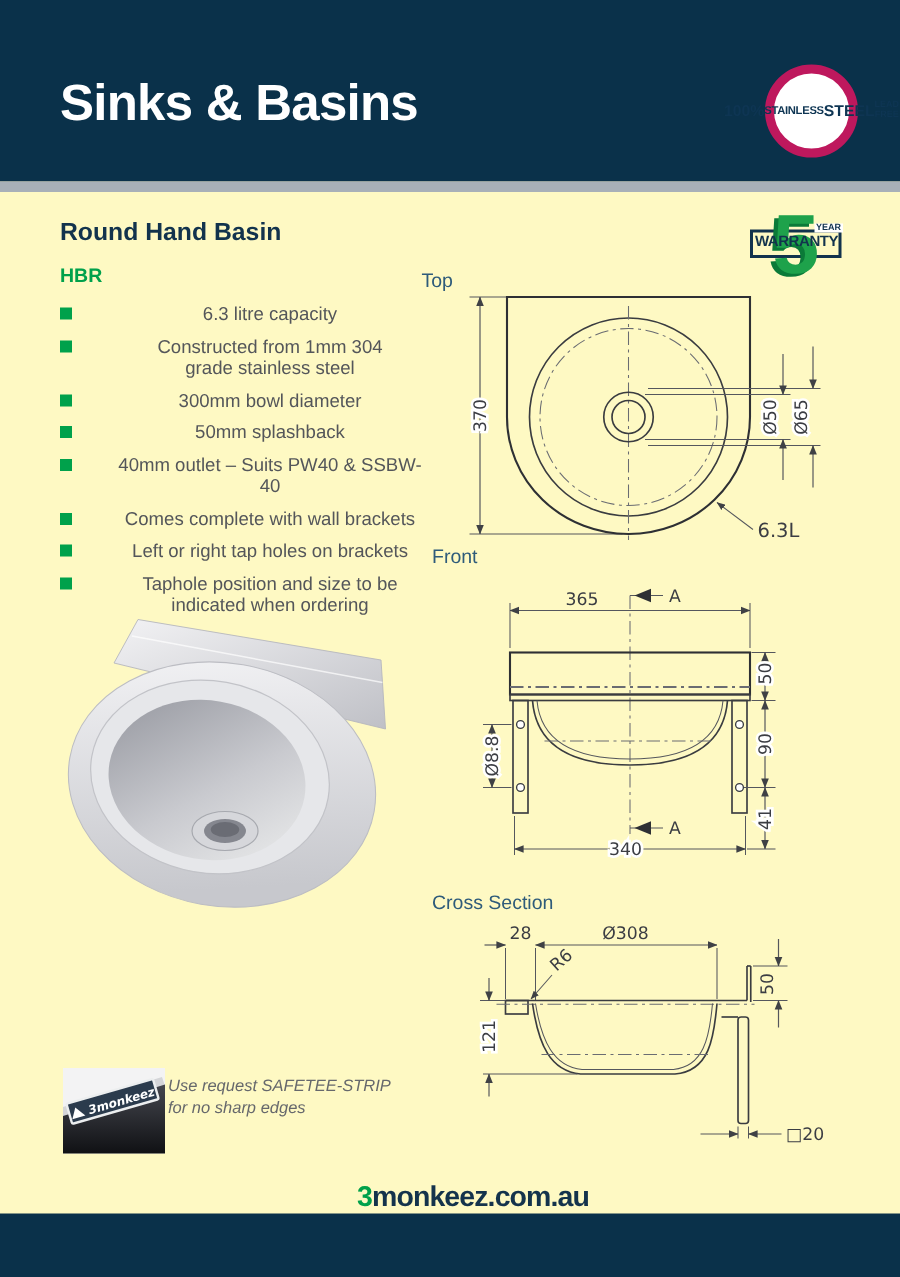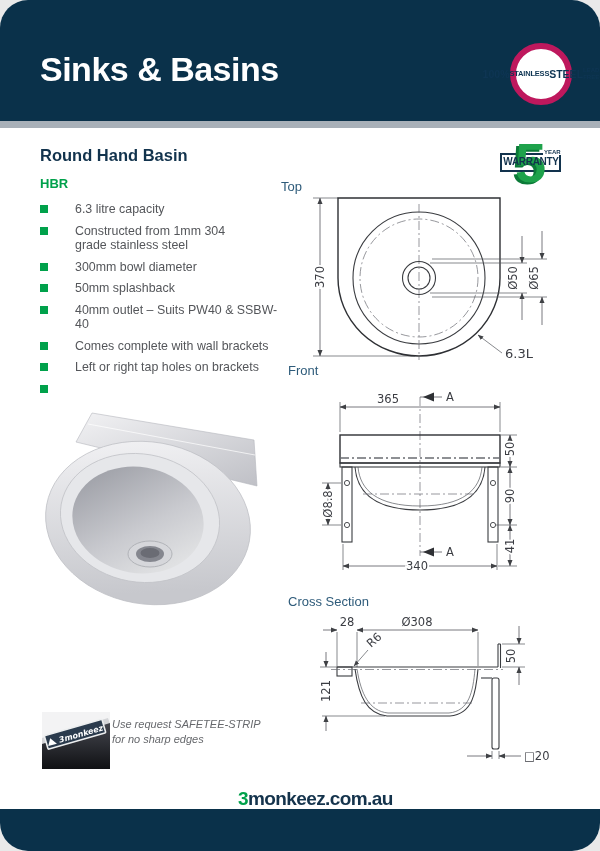--- a/index.html
+++ b/index.html
@@ -1,17 +1,17 @@
 <!DOCTYPE html>
 <html><head>
 <meta charset="utf-8">
 <style>
   html,body{margin:0;padding:0;background:#e9e9e9;}
-  .page{position:relative;width:600px;height:851px;background:#ffffff;overflow:hidden;
-        font-family:"Liberation Sans", sans-serif;border-radius:28px;}
+  .page{position:relative;width:600px;height:851px;background:#fef9c3;overflow:hidden;
+        font-family:"Liberation Sans", sans-serif;}
   
   .hdr{position:absolute;left:0;top:0;width:600px;height:121px;background:#0a314a;}
   .hdr h1{position:absolute;left:40px;top:50px;margin:0;color:#ffffff;
           font-size:34px;font-weight:800;letter-spacing:-0.5px;}
   .ss-badge{position:absolute;left:510px;top:43px;width:50px;height:50px;background:#ffffff;
             border:6px solid #be185d;border-radius:50%;display:flex;flex-direction:row;
             align-items:center;justify-content:center;text-align:center;}
   .ss-badge span{display:block;color:#0e3553;font-weight:800;}
   .ss1{font-size:10.5px;line-height:10px;}
   .ss2{font-size:7.5px;line-height:8px;letter-spacing:-0.2px;}
@@ -29,21 +29,21 @@
        color:#0b7a38;z-index:2;}
   .w5{position:absolute;left:15px;top:1px;font-size:56px;line-height:1;font-weight:800;
       color:#1ea24b;z-index:3;}
   .wlabel{position:absolute;left:1px;top:22px;width:60px;text-align:center;font-size:10px;
           font-weight:700;letter-spacing:-0.3px;color:#12334d;z-index:4;}
   .wyear{position:absolute;left:43px;top:15px;background:#ffffff;padding:0 1px;font-size:6px;
          font-weight:800;color:#12334d;z-index:5;}
   
   .features{position:absolute;left:40px;top:202px;width:245px;list-style:none;margin:0;padding:0;}
   .features li{position:relative;padding-left:35px;margin-bottom:7px;font-size:12.4px;
-               line-height:14.5px;color:#54565a;white-space:pre-line;}
+               line-height:14.5px;color:#54565a;white-space:pre-line;text-align:center;}
   .blt{position:absolute;left:0;top:3px;width:8px;height:8px;background:#00a14b;}
   
   .dlabel{position:absolute;font-size:13px;color:#2e5b7a;}
   .lbl-top{left:281px;top:179px;}
   .lbl-front{left:288px;top:363px;}
   .lbl-cross{left:288px;top:594px;}
   
   svg{position:absolute;overflow:visible;}
   .out{fill:none;stroke:#2e3034;stroke-width:1.4;}
   .out2{fill:none;stroke:#3a3c40;stroke-width:1.1;}
@@ -91,21 +91,22 @@
 
   <ul class="features">
     <li><span class="blt"></span><span>6.3 litre capacity</span></li>
     <li><span class="blt"></span><span>Constructed from 1mm 304
 grade stainless steel</span></li>
     <li><span class="blt"></span><span>300mm bowl diameter</span></li>
     <li><span class="blt"></span><span>50mm splashback</span></li>
     <li><span class="blt"></span><span>40mm outlet – Suits PW40 &amp; SSBW-40</span></li>
     <li><span class="blt"></span><span>Comes complete with wall brackets</span></li>
     <li><span class="blt"></span><span>Left or right tap holes on brackets</span></li>
-    <li><span class="blt"></span></li>
+    <li><span class="blt"></span><span>Taphole position and size to be
+indicated when ordering</span></li>
   </ul>
 
   <svg style="left:22px;top:408px;" width="256" height="205" viewBox="0 0 256 205">
     <defs>
       <linearGradient id="gSplash" x1="0" y1="0" x2="1" y2="1">
         <stop offset="0" stop-color="#f2f2f4"></stop>
           <stop offset="1" stop-color="#bfc0c6"></stop>
       </linearGradient>
       <linearGradient id="gBody" x1="0" y1="0" x2="0.3" y2="1">
         <stop offset="0" stop-color="#f5f5f7"></stop>

